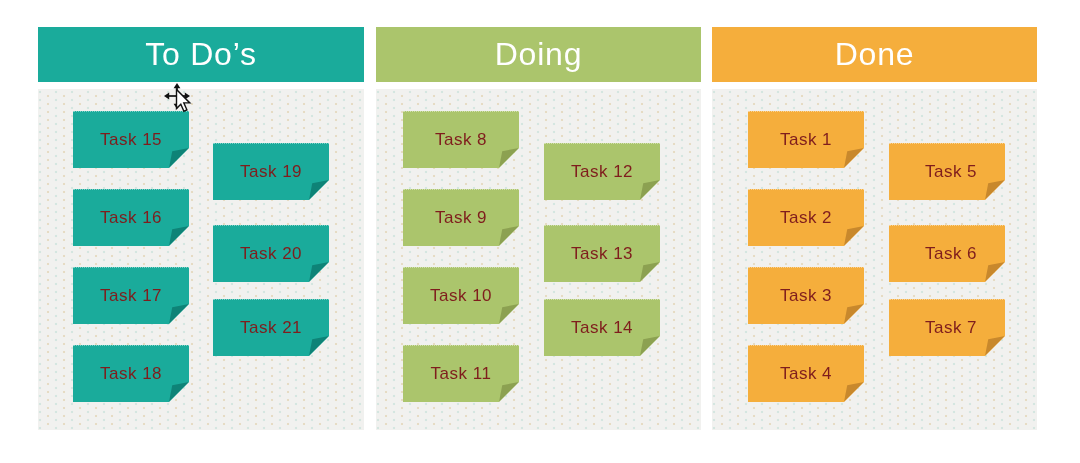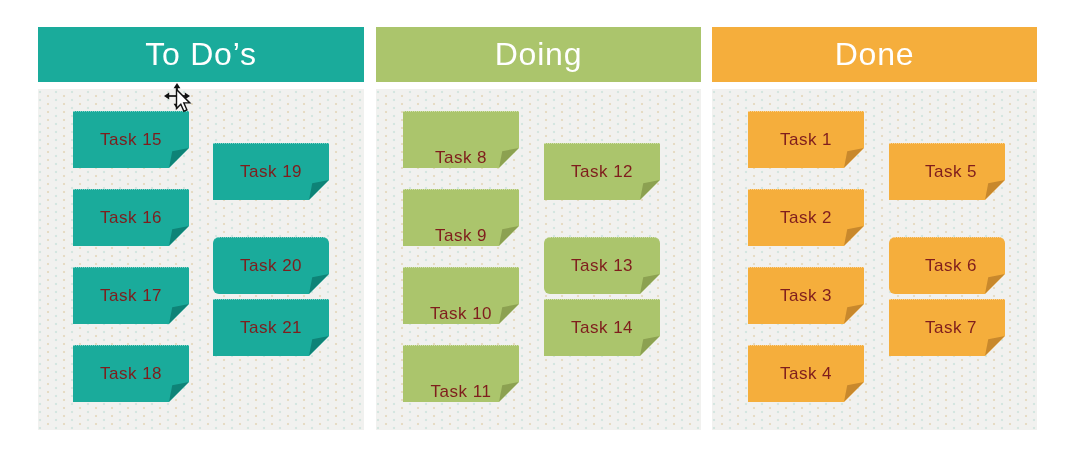--- a/index.html
+++ b/index.html
@@ -41,25 +41,25 @@
     box-sizing:border-box;
   }
   .card .fold{
     position:absolute;right:0;bottom:0;width:20px;height:20px;
     background:linear-gradient(135deg,var(--fold,#666) 55%,rgba(0,0,0,0.28) 100%);
     clip-path:polygon(0 100%,100% 0,16% 16%);
   }
 
   
   #column-0 .card.left{left:35px;}  #column-0 .card.right{left:175px;}
-  #column-1 .card.left{left:27px;align-items:flex-end;}  #column-1 .card.right{left:168px;}
+  #column-1 .card.left{left:27px;}  #column-1 .card.right{left:168px;}
   #column-2 .card.left{left:36px;}  #column-2 .card.right{left:177px;padding-left:8px;}
   .card.left.i0{top:22px;} .card.left.i1{top:100px;}
   .card.left.i2{top:178px;} .card.left.i3{top:256px;}
-  .card.right.i0{top:54px;} .card.right.i1{top:148px;border-radius:6px;} .card.right.i2{top:210px;}
+  .card.right.i0{top:54px;} .card.right.i1{top:136px;} .card.right.i2{top:210px;}
 
   .cursor-overlay{position:absolute;left:163px;top:82px;width:40px;height:42px;pointer-events:none;}
 </style>
 </head>
 <body>
 
 <div class="board">
 
   <section class="column" id="column-0" style="--accent: #1AAB9B; --fold: #0E8377;">
     <div class="column-header">

